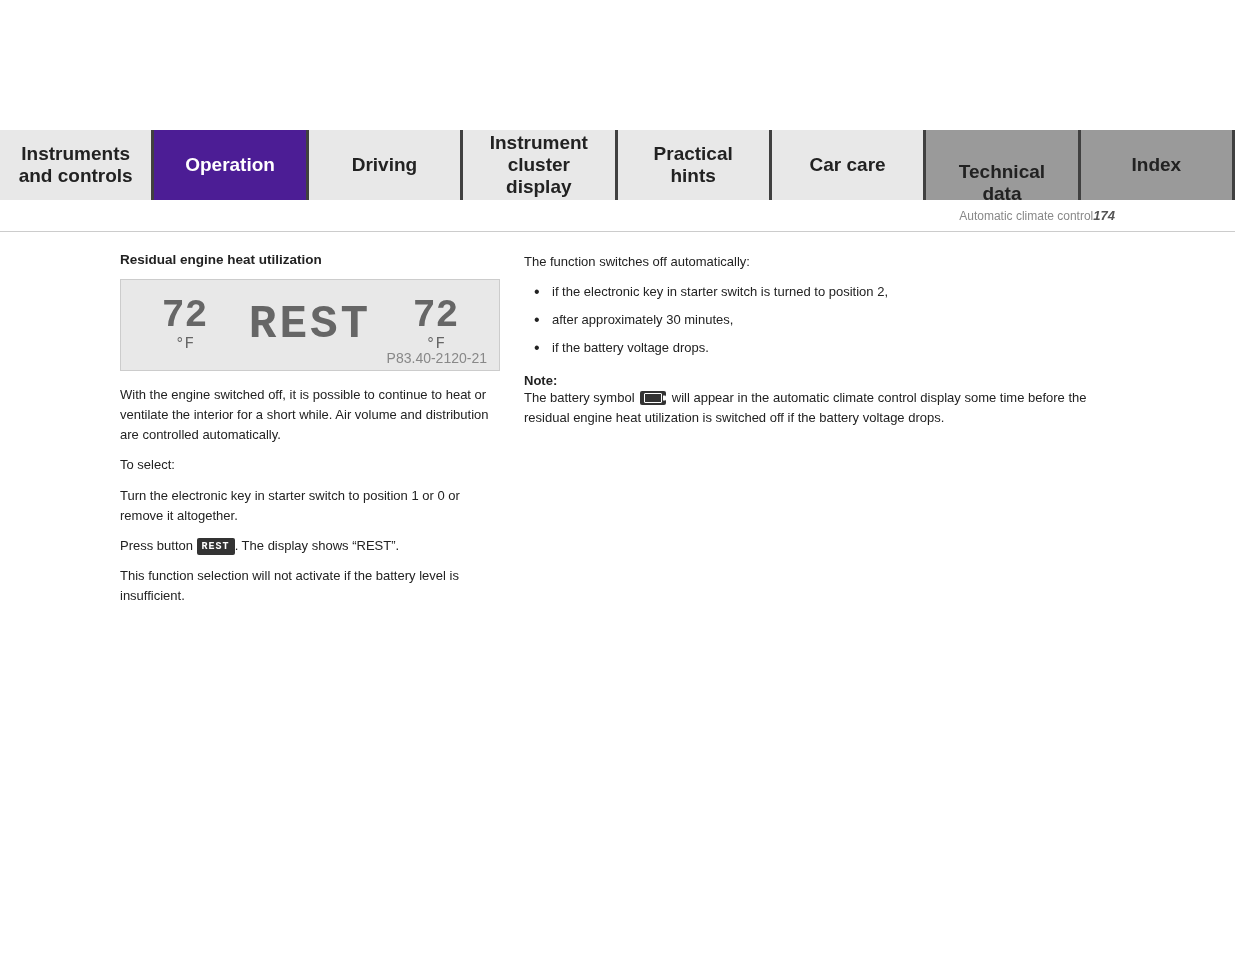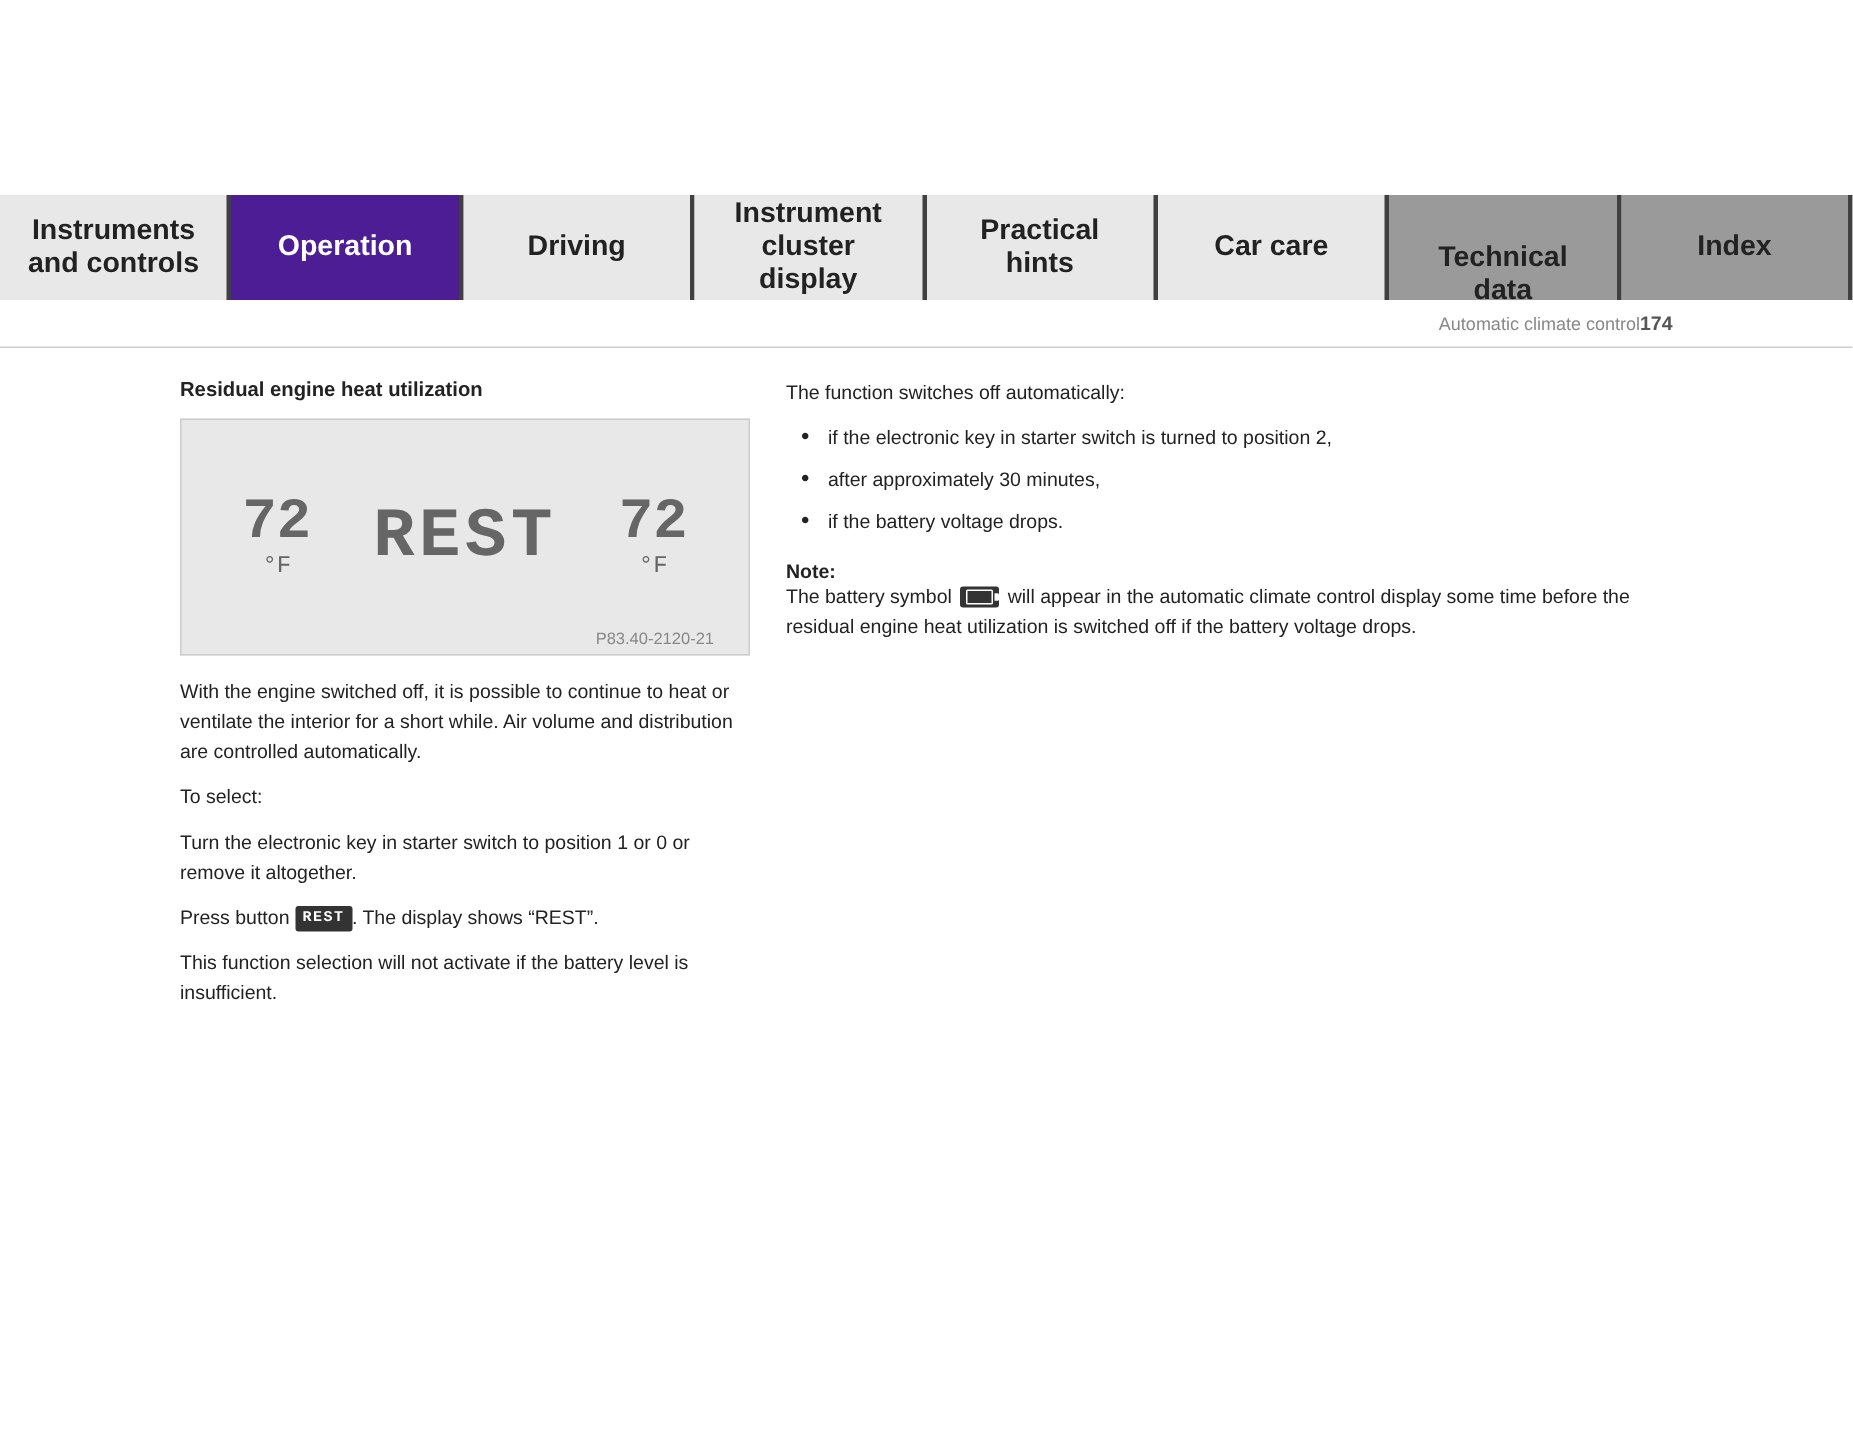--- a/index.html
+++ b/index.html
@@ -57,20 +57,21 @@
       background: #fff;
     }
     .breadcrumb {
       font-size: 12px;
       color: #888;
     }
     .page-number {
       font-size: 13px;
       color: #555;
       font-weight: bold;
+      font-style: italic;
     }
 
     
     .content {
       display: flex;
       padding: 20px 120px;
       gap: 24px;
     }
     .left-col {
       flex: 0 0 380px;
@@ -89,33 +90,33 @@
     
     .rest-image-box {
       background: #e8e8e8;
       border: 1px solid #ccc;
       padding: 20px;
       margin-bottom: 14px;
       display: flex;
       align-items: center;
       justify-content: space-between;
       position: relative;
-      height: 158px;
+      height: 92px;
     }
     .rest-display {
       display: flex;
       align-items: center;
       justify-content: space-around;
       width: 100%;
     }
     .image-caption {
       position: absolute;
       bottom: 4px;
-      right: 23px;
-      font-size: 11px;
+      right: 12px;
+      font-size: 14px;
       color: #888;
     }
 
     
     .body-text {
       font-size: 13px;
       line-height: 1.55;
       margin-bottom: 10px;
       color: #222;
     }

